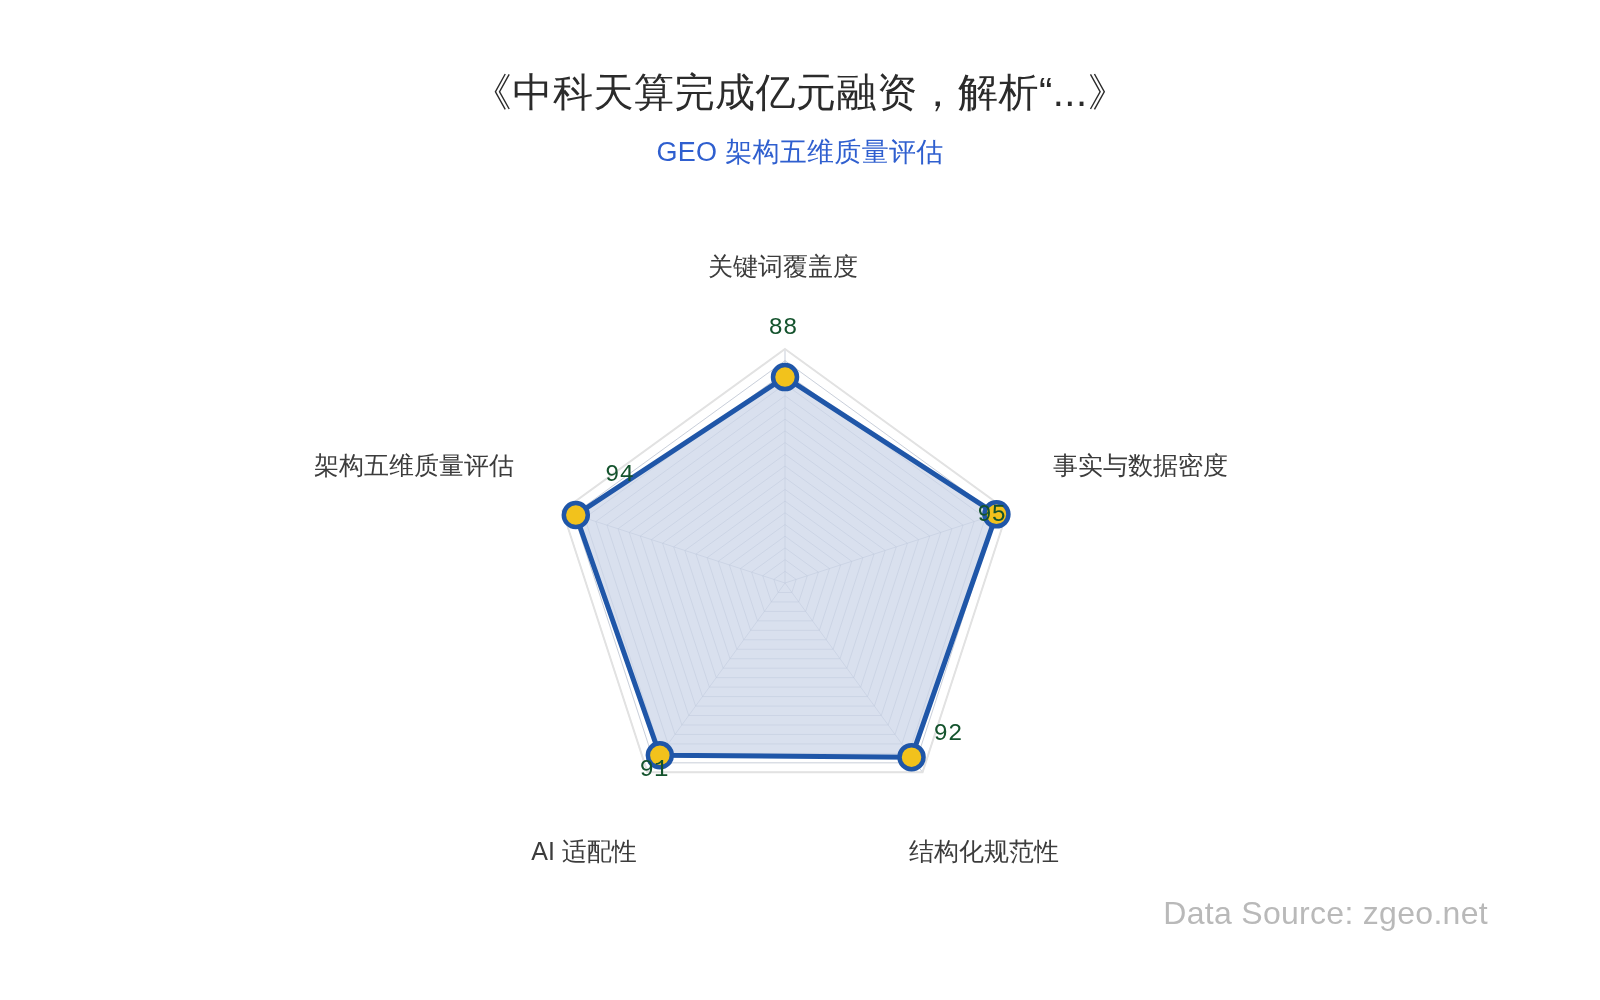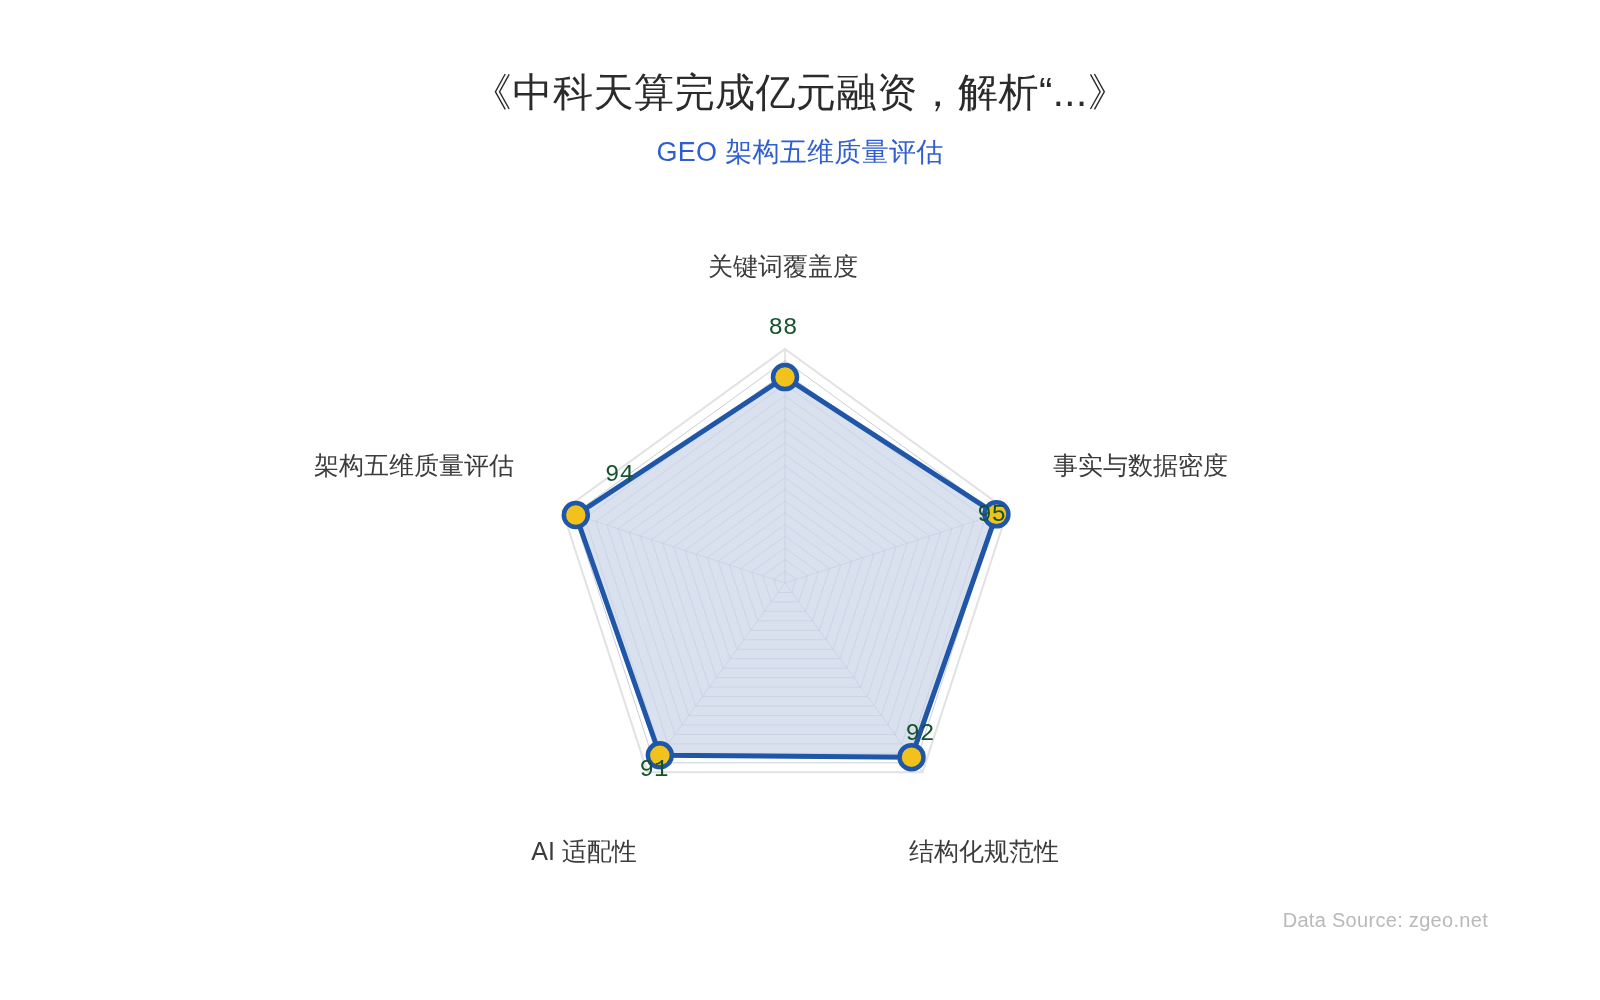--- a/index.html
+++ b/index.html
@@ -77,21 +77,21 @@
     color: #14532d;
     white-space: nowrap;
     line-height: 1;
     font-family: Liberation Mono, monospace;
   }
 
   .data-source {
     position: absolute;
     right: 112px;
     bottom: 68px;
-    font-size: 20px;
+    font-size: 32px;
     color: #b9b9b9;
     letter-spacing: 0.3px;
     white-space: nowrap;
   }
 </style>
 </head>
 <body>
 
 <div id="chart-root">
 
@@ -149,21 +149,21 @@
     <div id="axis-labels">
         <div class="axis-label" style="top: 254px; left: 783px; transform: translateX(-50%);">关键词覆盖度</div>
         <div class="axis-label" style="top: 453px; left: 1053px;">事实与数据密度</div>
         <div class="axis-label" style="top: 839px; left: 984px; transform: translateX(-50%);">结构化规范性</div>
         <div class="axis-label" style="top: 839px; left: 584px; transform: translateX(-50%);">AI 适配性</div>
         <div class="axis-label" style="top: 453px; left: 514px; transform: translateX(-100%);">架构五维质量评估</div>
       </div>
     <div id="value-labels">
         <div class="value-label" style="top: 316px; left: 783px; transform: translateX(-50%);">88</div>
         <div class="value-label" style="top: 463px; left: 1006px; transform: translateX(-100%); margin-top: 40px;">95</div>
-        <div class="value-label" style="top: 722px; left: 920px; transform: translateX(-50%);">92</div>
+        <div class="value-label" style="top: 722px; left: 948px; transform: translateX(-50%);">92</div>
         <div class="value-label" style="top: 758px; left: 654px; transform: translateX(-50%);">91</div>
         <div class="value-label" style="top: 463px; left: 565px; margin-left: 40px;">94</div>
       </div>
   </div>
 
   <div class="data-source">Data Source: zgeo.net</div>
 
 </div>
 
 </body></html>

